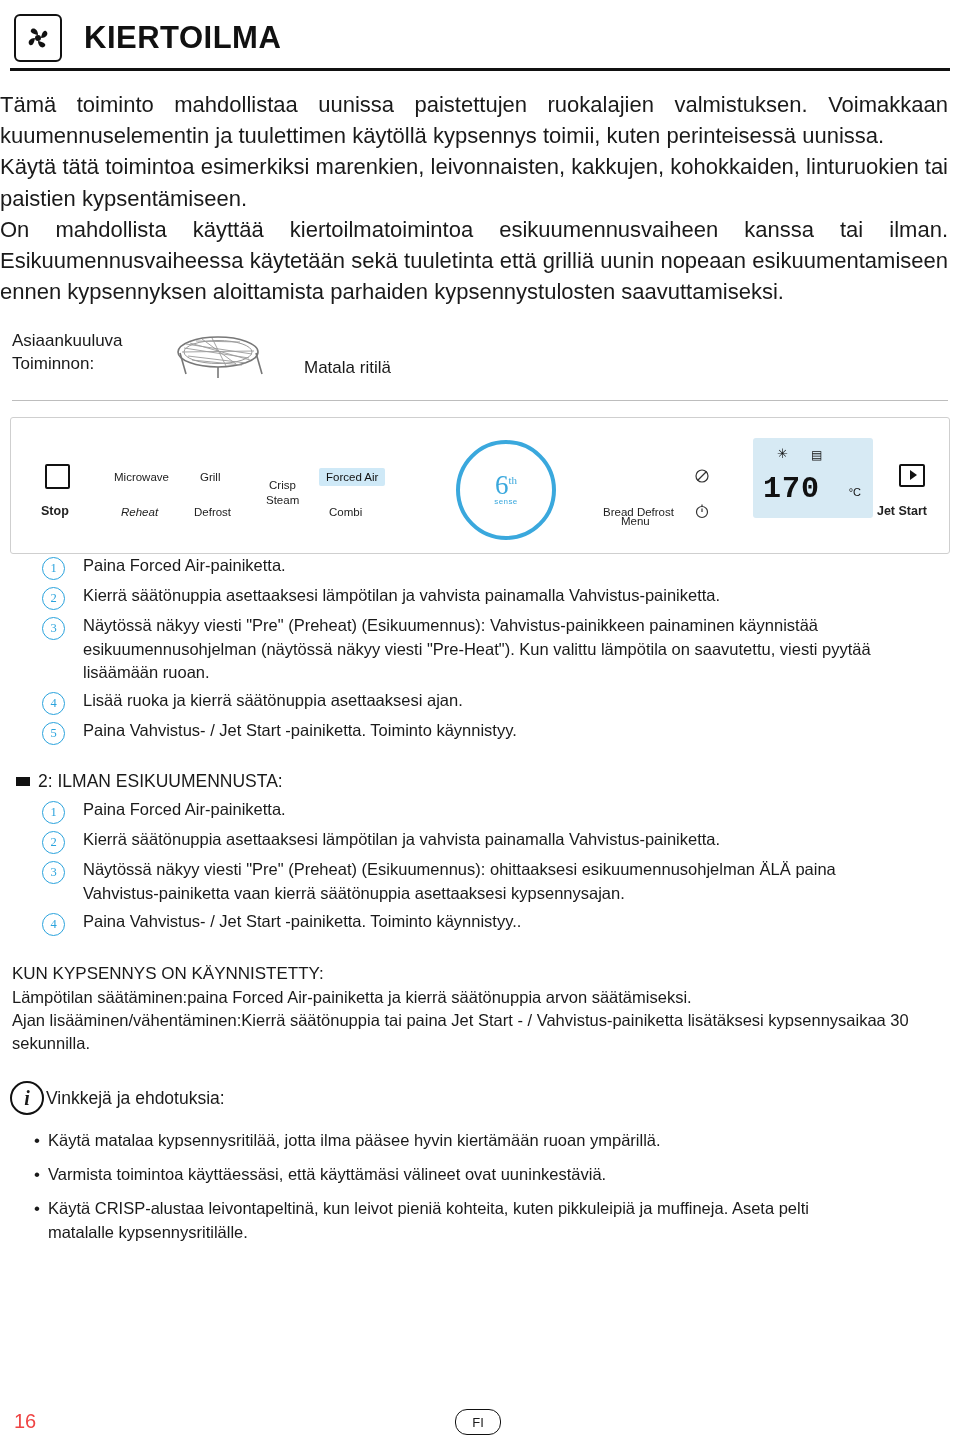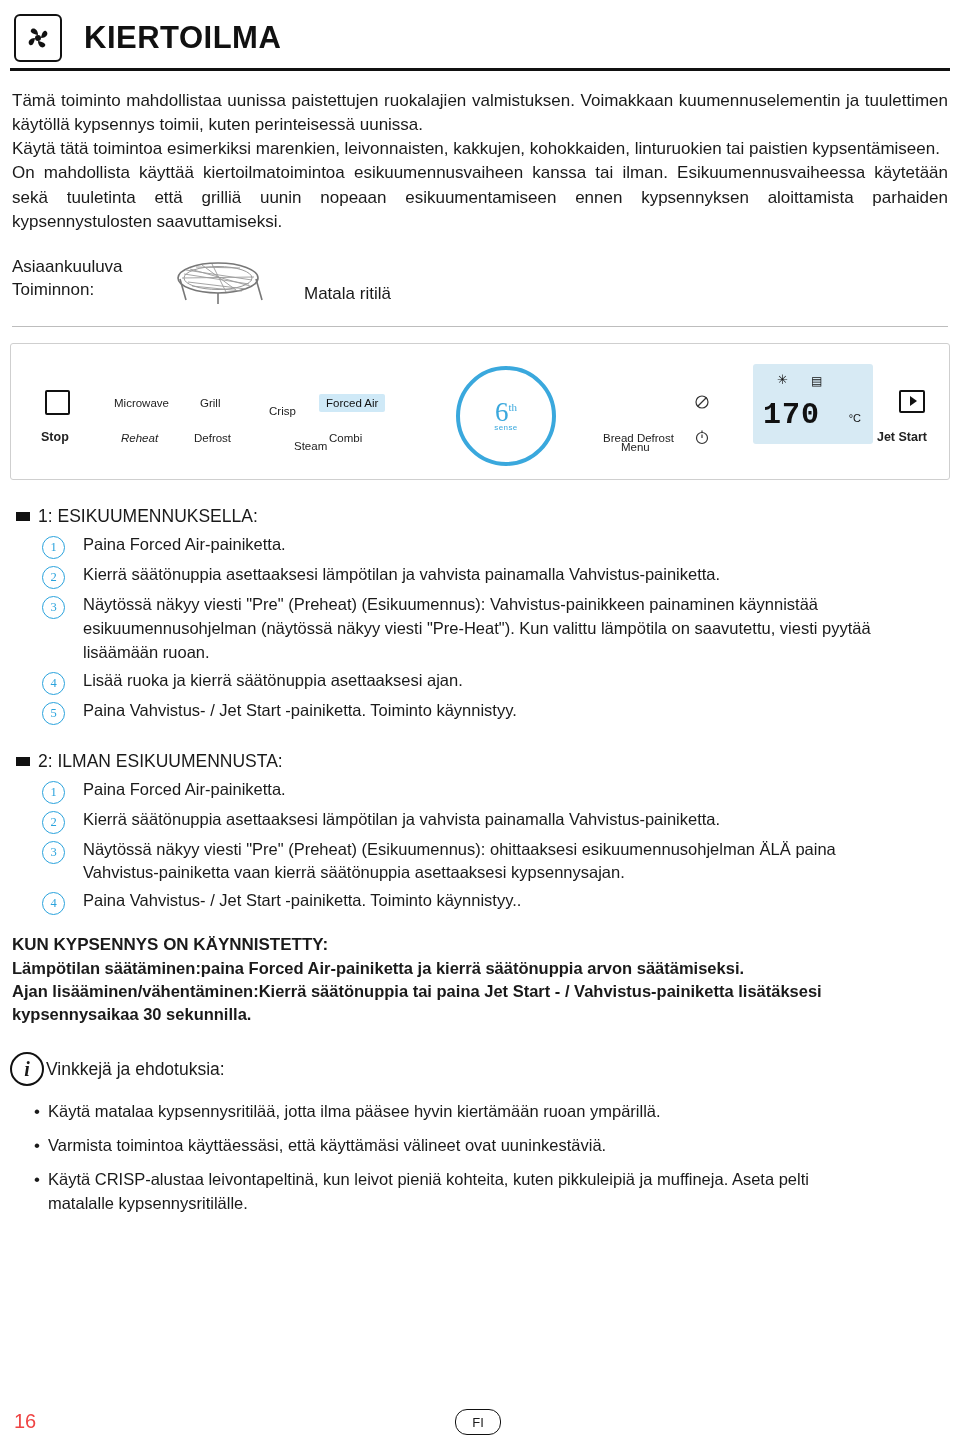--- a/index.html
+++ b/index.html
@@ -21,21 +21,21 @@
     margin-left:6px;
   }
   .fan-badge svg { display:block; }
   .header-title {
     font-size:31px; font-weight:bold; letter-spacing:0.5px;
     margin-left:22px; color:#111;
   }
   .header-rule { height:3px; background:#111; margin:6px 10px 0 10px; }
 
   
-  .intro { margin:18px 12px 0 12px; font-size:17px; line-height:1.42; }
+  .intro { margin:18px 12px 0 0; font-size:22px; line-height:1.42; }
   .intro p { margin:0 0 0 0; text-align:justify; }
 
   
   .accessory { display:flex; align-items:flex-start; margin:22px 12px 0 12px; }
   .accessory-label { font-size:17px; line-height:1.35; width:150px; }
   .accessory-img { width:120px; height:56px; margin-left:4px; position:relative; }
   .accessory-caption { font-size:17px; margin-left:18px; padding-top:28px; }
 
   .hr-thin { height:1px; background:#bdbdbd; margin:14px 12px 0 12px; }
 
@@ -90,21 +90,21 @@
   .step { display:flex; align-items:flex-start; margin-bottom:4px; }
   .num {
     flex:0 0 auto; width:21px; height:21px; border-radius:50%;
     border:1.6px solid #2aa3dd; color:#2aa3dd; font-size:12.5px;
     display:flex; align-items:center; justify-content:center;
     margin-top:3px; font-family:"Liberation Serif", serif;
   }
   .step-text { margin-left:18px; font-size:16.5px; line-height:1.45; max-width:800px; }
 
   
-  .after { margin:18px 12px 0 12px; font-size:16.5px; line-height:1.4;font-weight:bold; }
+  .after { margin:26px 12px 0 12px; font-size:16.5px; line-height:1.4; }
   .after .t { font-size:17px; }
 
   
   .tips-head { display:flex; align-items:center; margin:26px 0 0 10px; }
   .info-icon {
     width:30px; height:30px; border-radius:50%; border:2px solid #111;
     display:flex; align-items:center; justify-content:center;
     font-family:"Liberation Serif", serif; font-style:italic; font-weight:bold; font-size:20px;
   }
   .tips-title { font-size:17.5px; margin-left:2px; }
@@ -182,21 +182,21 @@
       <div class="stop-icon"></div>
       <div class="lbl bold" style="left:30px; top:86px;">Stop</div>
 
       <div class="lbl" style="left:103px; top:53px;">Microwave</div>
       <div class="lbl" style="left:189px; top:53px;">Grill</div>
       <div class="lbl" style="left:258px; top:53px;margin-top:8px;">Crisp</div>
       <div class="forced-air-hl" style="left:308px; top:50px;">Forced Air</div>
 
       <div class="lbl" style="left:110px; top:88px;font-style:italic;">Reheat</div>
       <div class="lbl" style="left:183px; top:88px;">Defrost</div>
-      <div class="lbl" style="left:255px; top:96px;margin-left:28px;">Steam</div>
+      <div class="lbl" style="left:255px; top:76px;">Steam</div>
       <div class="lbl" style="left:318px; top:88px;">Combi</div>
 
       <div class="dial">
         <div class="six">
           <span>6</span><sup>th</sup>
         </div>
         <div class="sense">sense</div>
       </div>
 
       <div class="lbl" style="left:610px; top:53px;margin-top:44px;">Menu</div>
@@ -223,24 +223,20 @@
         <div class="deg">°C</div>
       </div>
 
       <div class="jet-play">
           <span></span>
         </div>
       <div class="lbl bold" style="right:22px; top:86px;">Jet Start</div>
     </div>
   </div>
 
-  <div class="section-head">
-    <span class="sq-bullet"></span>
-    <span>1: ESIKUUMENNUKSELLA:</span>
-  </div>
   <div class="steps">
     <div class="step">
       <div class="num">1</div>
       <div class="step-text">Paina Forced Air-painiketta.</div>
     </div>
     <div class="step">
       <div class="num">2</div>
       <div class="step-text">Kierrä säätönuppia asettaaksesi lämpötilan ja vahvista painamalla Vahvistus-painiketta.</div>
     </div>
     <div class="step">

